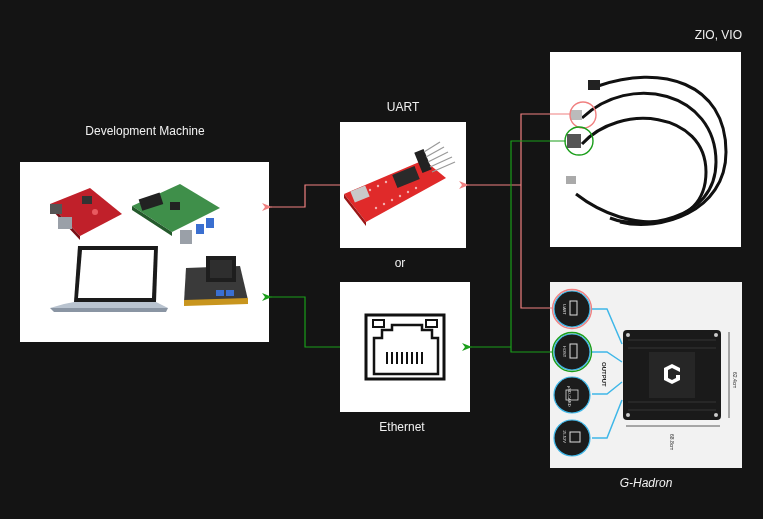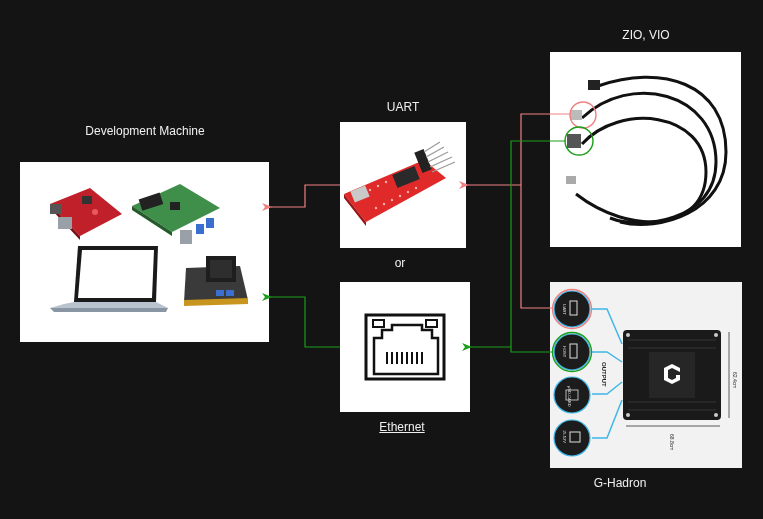--- a/index.html
+++ b/index.html
@@ -8,23 +8,23 @@
   .label { position:absolute; color:#f0f0f0; font-size:12px; text-align:center; white-space:nowrap; }
   .panel { position:absolute; background:#ffffff; overflow:hidden; }
   svg.wires { position:absolute; left:0; top:0; width:763px; height:519px; pointer-events:none; }
 </style>
 </head>
 <body>
 
 <div class="label" style="left:20px;top:124px;width:250px;">Development Machine</div>
 <div class="label" style="left:340px;top:100px;width:126px;">UART</div>
 <div class="label" style="left:340px;top:256px;width:120px;">or</div>
-<div class="label" style="left:340px;top:420px;width:124px;text-decoration:underline;">Ethernet</div>
-<div class="label" style="left:550px;top:28px;width:192px;">ZIO, VIO</div>
-<div class="label" style="left:524px;top:476px;width:192px;">G-Hadron</div>
+<div class="label" style="left:340px;top:420px;width:124px;">Ethernet</div>
+<div class="label" style="left:550px;top:28px;width:192px;text-align:right;">ZIO, VIO</div>
+<div class="label" style="left:550px;top:476px;width:192px;font-style:italic;">G-Hadron</div>
 
 <div class="panel" style="left:20px;top:162px;width:249px;height:180px;">
   <svg width="249" height="180" viewBox="0 0 249 180">
 
     <g>
       <polygon points="30,42 70,26 102,52 60,74" fill="#c0202a"></polygon>
       <polygon points="30,42 60,74 60,78 30,46" fill="#7a1016"></polygon>
       <rect x="30" y="42" width="12" height="10" fill="#555"></rect>
       <rect x="38" y="55" width="14" height="12" fill="#9aa0a8"></rect>
       <rect x="62" y="34" width="10" height="8" fill="#333"></rect>

